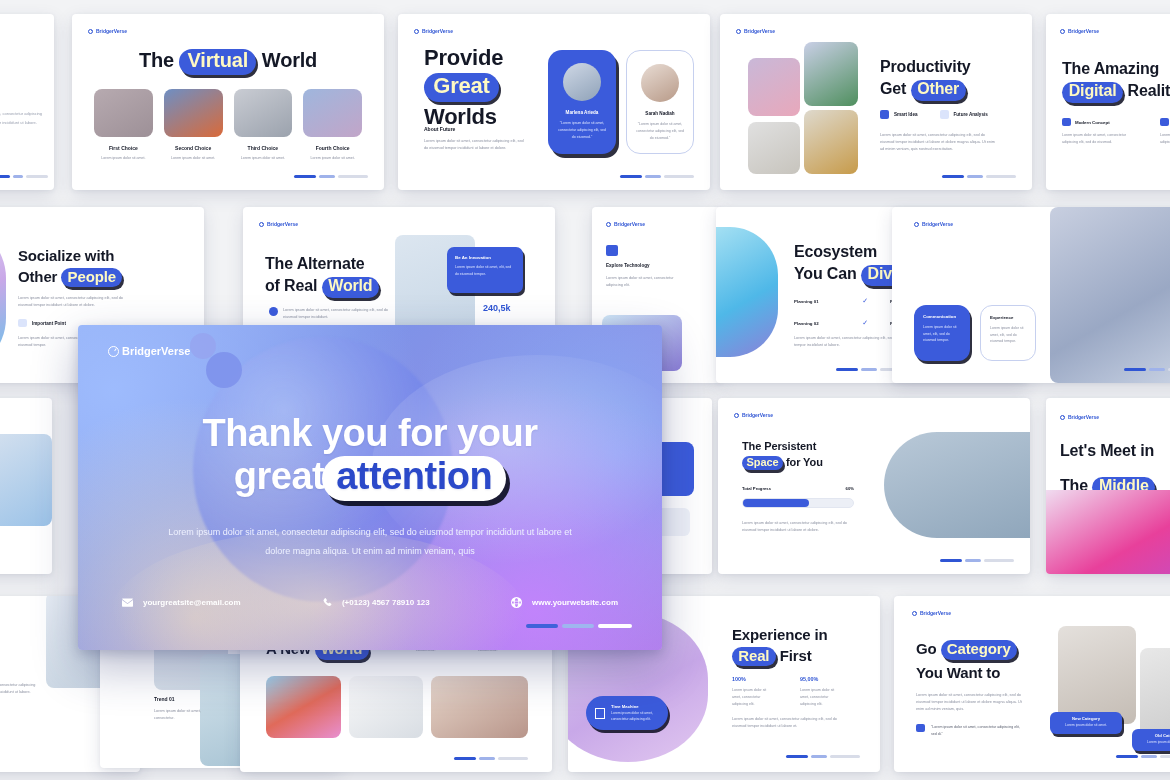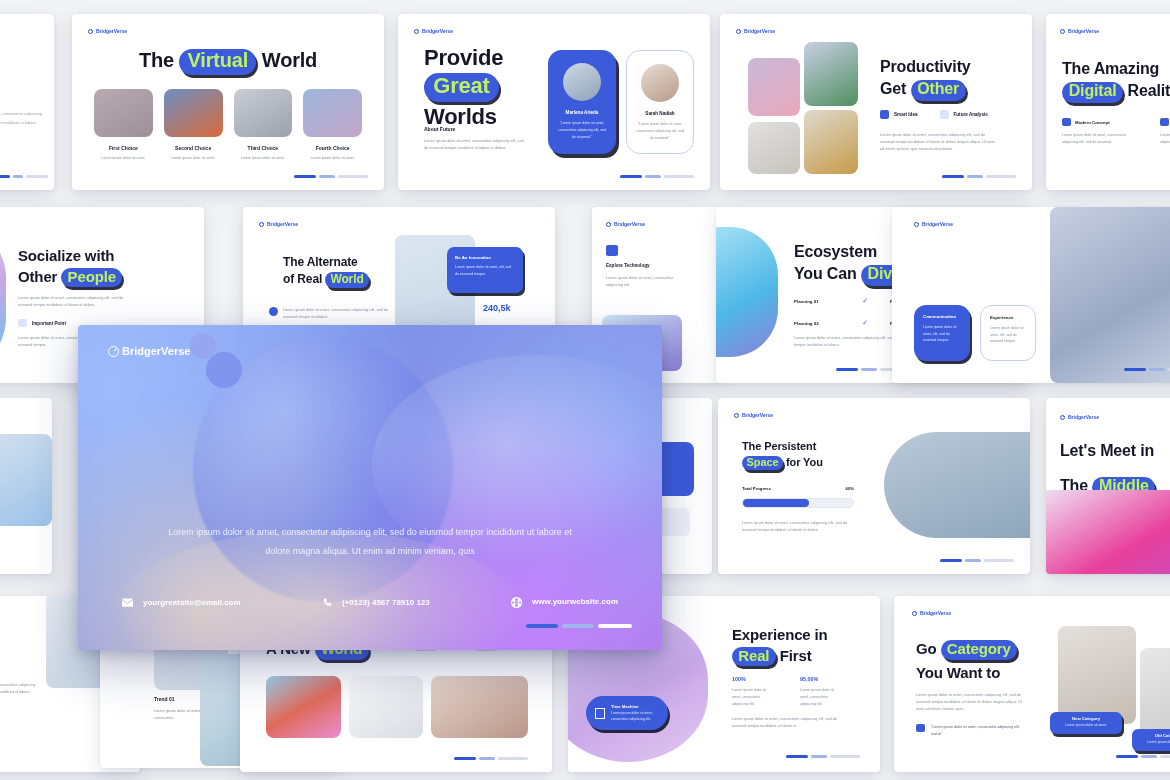--- a/index.html
+++ b/index.html
@@ -28,21 +28,21 @@
     width: 1em; height: 1em; border-radius: 50%;
     border: 1px solid currentColor; position: relative; flex: none;
   }
   .logo .ring::after {
     content: ""; position: absolute; left: 50%; top: 20%;
     width: 1px; height: 35%; background: currentColor;
     transform-origin: bottom; transform: rotate(35deg);
   }
   .ttl { font-weight: bold; color: #141826; line-height: 1.18; letter-spacing: -.01em; }
   .pill {
-    display: inline-block; background: #3b5bdb; color: #bef264;
+    display: inline-block; background: #3b5bdb; color: #fef9c3;
     border-radius: 999px; padding: .02em .42em .12em;
     box-shadow: 2px 3px 0 rgba(10,12,30,.85);
   }
   .body-txt { color: #8b90a0; line-height: 1.9; }
   .lbl { color: #141826; font-weight: bold; }
   .ph { background: linear-gradient(150deg,#d9dce6,#c6cbd9); border-radius: 8px; }
 
   
   .pager { position: absolute; right: 5%; bottom: 7%; display: flex; gap: 3px; align-items: center; }
   .pager i { display: block; height: 3px; border-radius: 2px; background: #d8dce8; }
@@ -125,21 +125,21 @@
   }
   #hero-sub {
     position: absolute; left: 84px; right: 84px; top: 198px;
     text-align: center; color: #eef1ff; font-size: 9px; line-height: 2.1;
   }
   #hero-contact {
     position: absolute; left: 44px; right: 44px; top: 272px;
     display: flex; justify-content: space-between; align-items: center;
     color: #fff; font-size: 8px; font-weight: bold;
   }
-  #hero-contact .ci { display: flex; gap: 10px; }
+  #hero-contact .ci { display: flex; align-items: center; gap: 10px; }
   #hero-contact svg { fill: #fff; flex: none; }
   #hero .pager { right: 30px; bottom: 22px; gap: 4px; }
   #hero .pager i { height: 4px; }
   #hero .pager i.on  { background: #3f62da; width: 32px; }
   #hero .pager i.mid { background: #9fb6ef; width: 32px; }
   #hero .pager i.off { background: #fff; width: 34px; }
 </style>
 </head>
 <body>
 
@@ -295,21 +295,21 @@
       <span class="lbl" style="font-size:4.6px">Important Point</span>
     </div>
     <div class="body-txt" style="position:absolute;left:66px;top:128px;width:120px;font-size:3.8px">Lorem ipsum dolor sit amet, consectetur adipiscing elit, sed do eiusmod tempor.</div>
   </div>
 
   <div class="slide" id="s-alt">
     <div class="logo" style="font-size:5px;left:16px;top:14px">
       <span class="ring"></span>
       <span>BridgerVerse</span>
     </div>
-    <div class="ttl" style="position:absolute;left:40px;top:48px;font-size:12px">
+    <div class="ttl" style="position:absolute;left:22px;top:48px;font-size:16px">
       <div>The Alternate</div>
       <div style="margin-top:3px"><span>of Real</span>
       <span class="pill">World</span></div>
     </div>
     <div style="position:absolute;left:26px;top:100px;display:flex;gap:5px">
       <span style="width:9px;height:9px;border-radius:50%;background:#3b5bdb;display:block;flex:none"></span>
       <span class="body-txt" style="font-size:3.8px;width:108px">Lorem ipsum dolor sit amet, consectetur adipiscing elit, sed do eiusmod tempor incididunt.</span>
     </div>
     <div class="ph" style="position:absolute;left:152px;top:28px;width:80px;height:128px;background:linear-gradient(160deg,#dce6f0,#c3d4e4)"></div>
     <div style="position:absolute;left:204px;top:40px;width:76px;height:46px;background:#3b5bdb;border-radius:7px;box-shadow:2px 3px 0 rgba(10,12,30,.85);padding:8px">
@@ -546,20 +546,26 @@
     <div class="blob2"></div>
     <div class="blob3"></div>
     <div class="sheen"></div>
     <div class="warm"></div>
 
     <div class="logo">
       <span class="ring"></span>
       <span>BridgerVerse</span>
     </div>
 
+    <div id="hero-title">
+      <div>Thank you for your</div>
+      <div style="margin-top:2px">
+        <span>great</span><span class="wpill">attention</span>
+      </div>
+    </div>
 
     <div id="hero-sub">Lorem ipsum dolor sit amet, consectetur adipiscing elit, sed do eiusmod tempor incididunt ut labore et dolore magna aliqua. Ut enim ad minim veniam, quis</div>
 
     <div id="hero-contact">
       <span class="ci">
         <svg width="11" height="9" viewBox="0 0 16 12">
             <path d="M1 0h14a1 1 0 011 1L8 7 0 1a1 1 0 011-1zm15 2.5V11a1 1 0 01-1 1H1a1 1 0 01-1-1V2.5l8 5.5 8-5.5z"></path>
           </svg>
         <span>yourgreatsite@email.com</span>
       </span>

